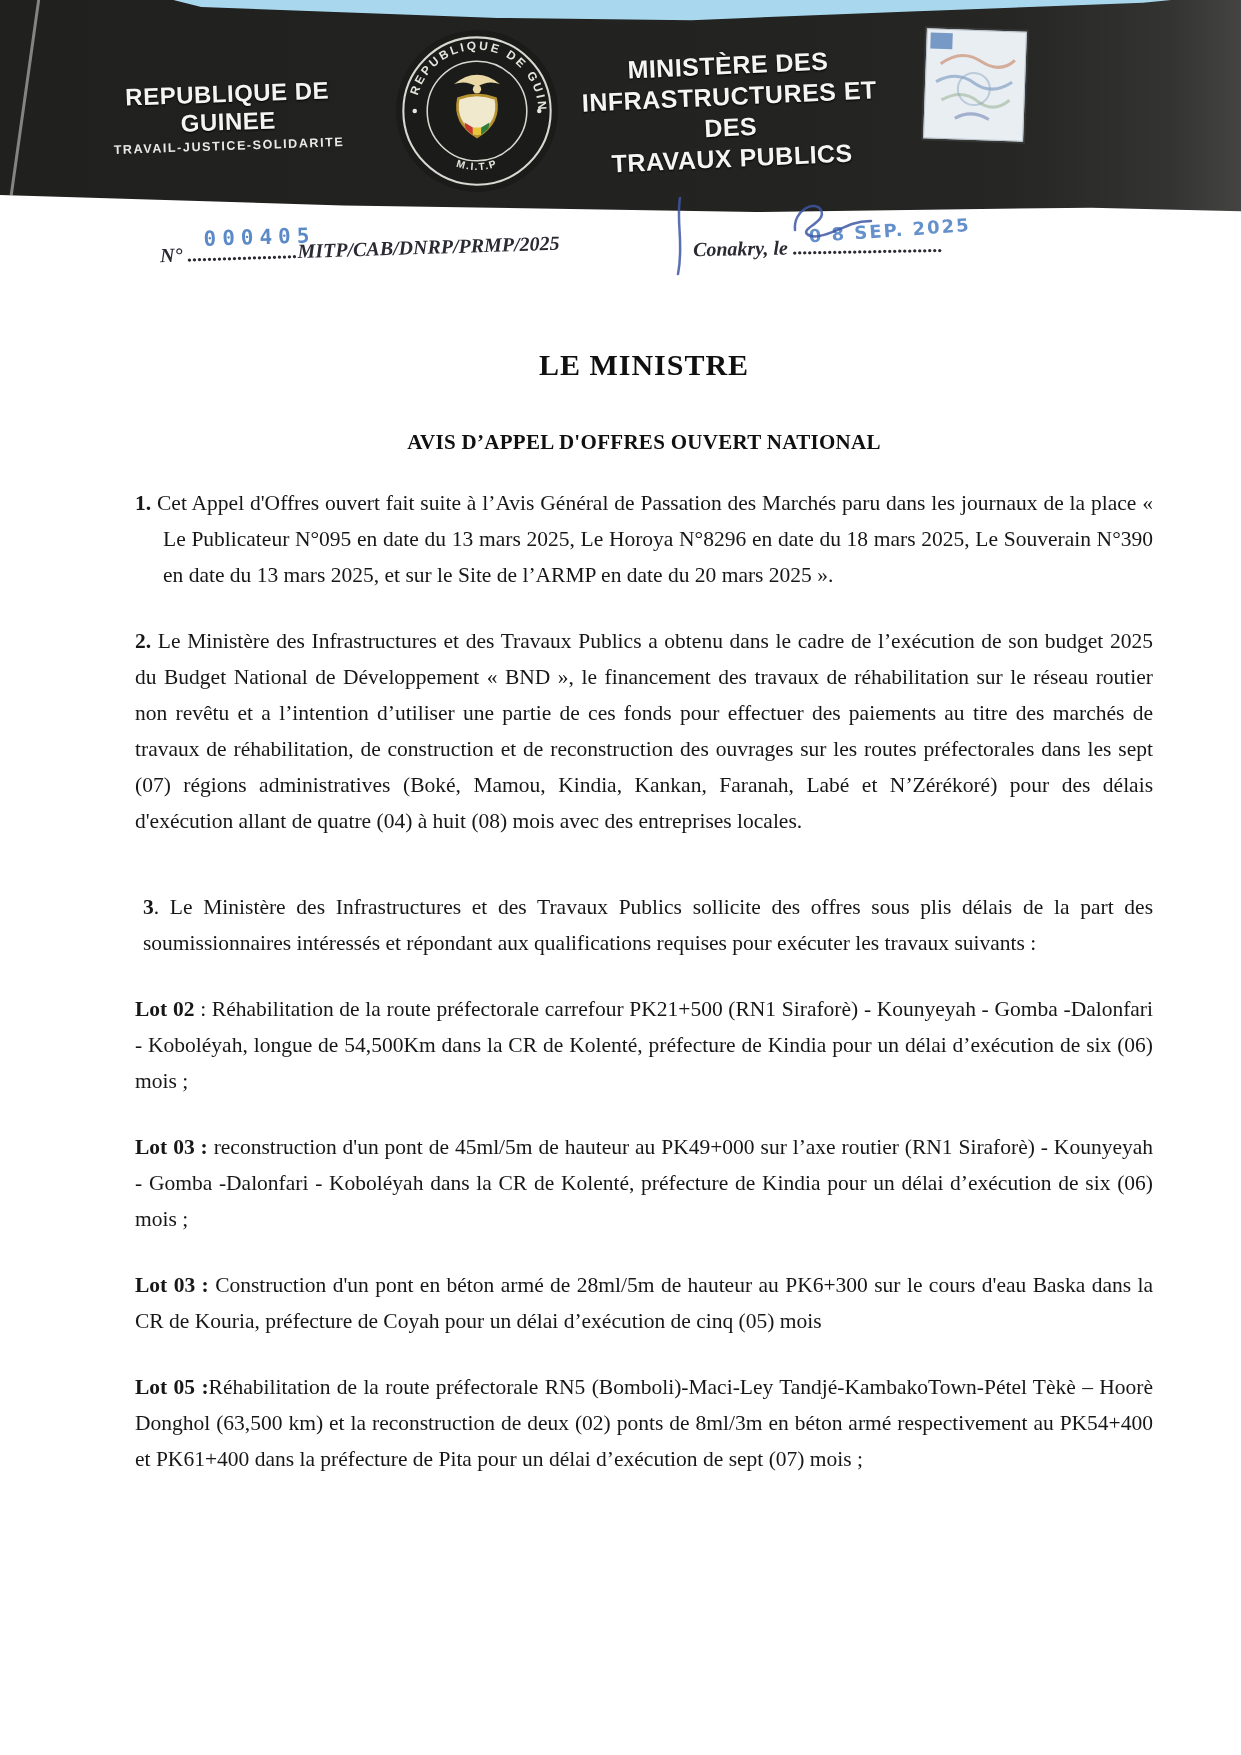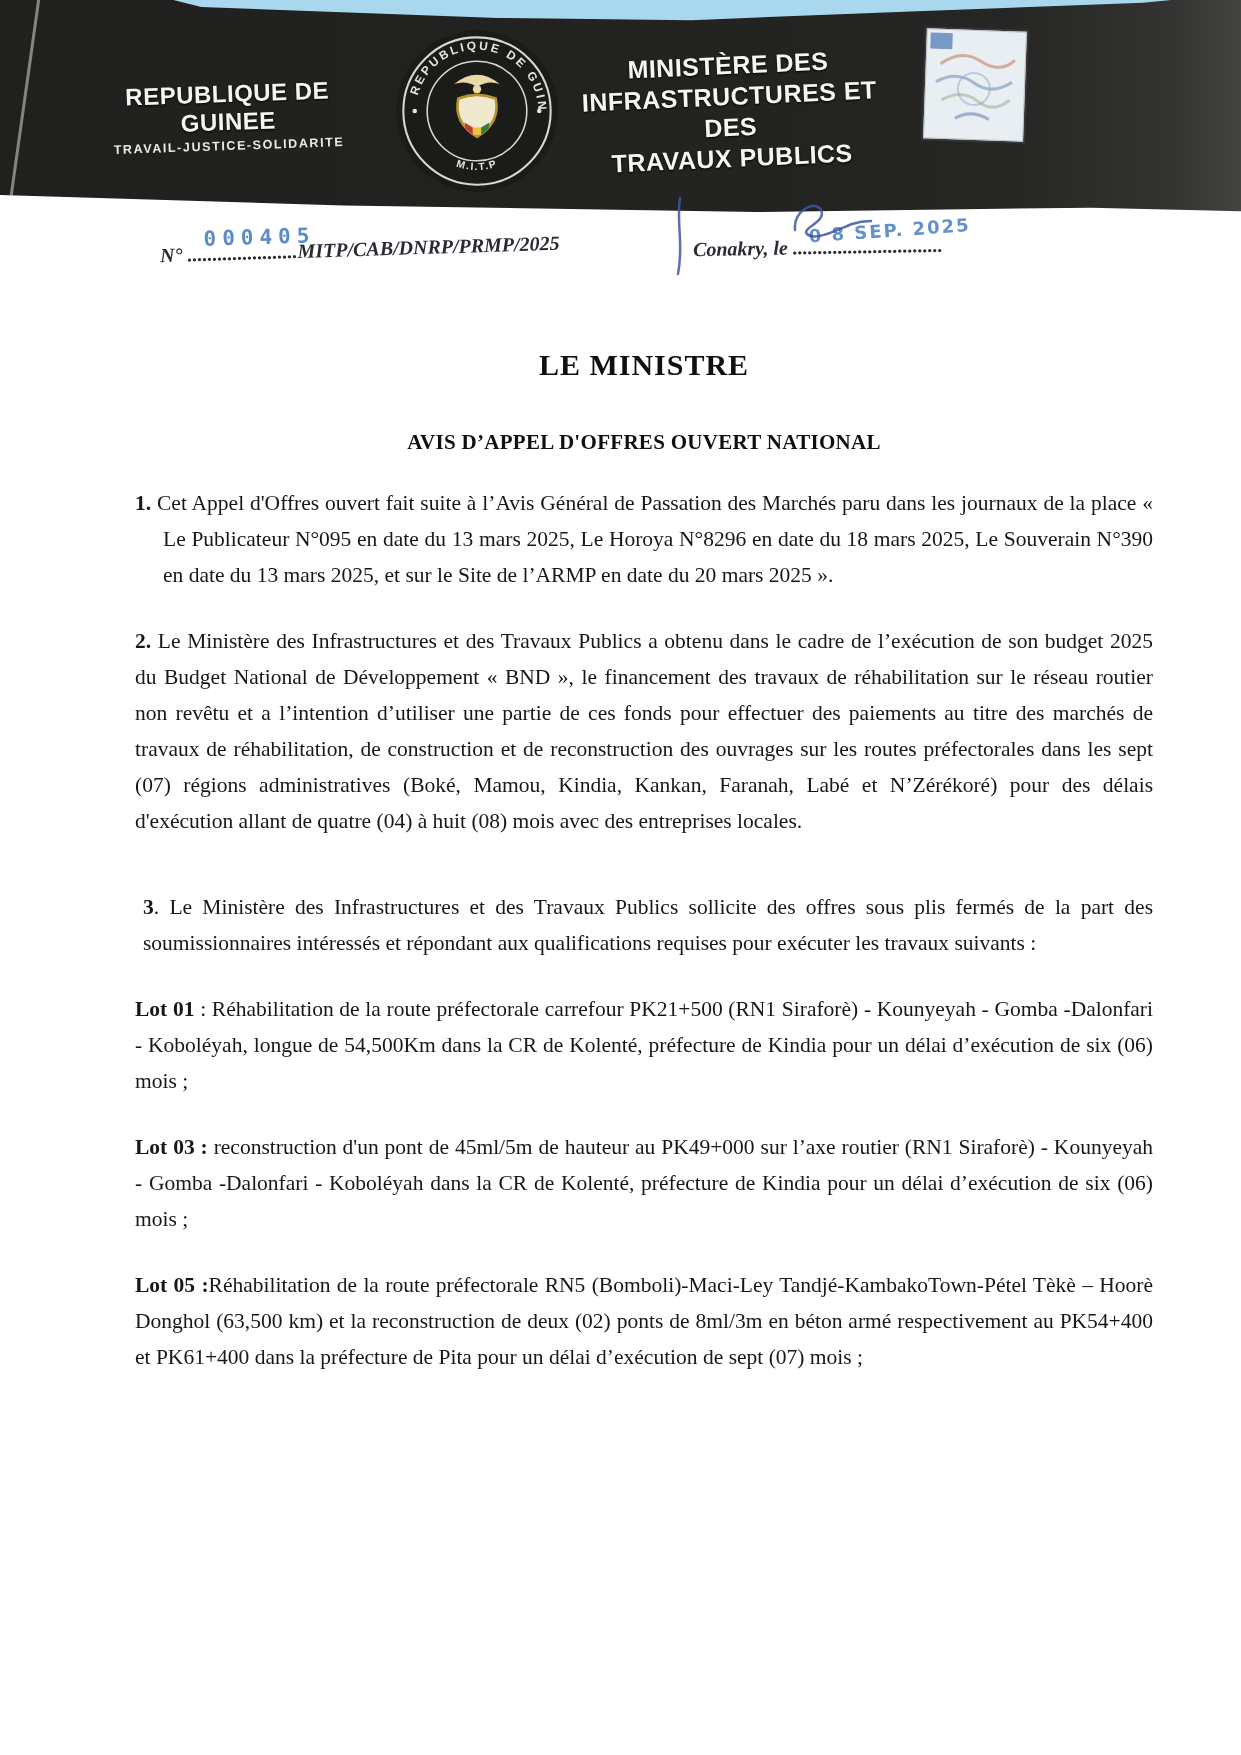--- a/index.html
+++ b/index.html
@@ -151,23 +151,24 @@
   </div>
 
   <div class="content">
     <div class="doc-title">LE MINISTRE</div>
     <div class="doc-subtitle">AVIS D’APPEL D'OFFRES OUVERT NATIONAL</div>
 
     <p class="para hang"><span class="num">1.</span><span> Cet Appel d'Offres ouvert fait suite à l’Avis Général de Passation des Marchés paru dans les journaux de la place « Le Publicateur N°095 en date du 13 mars 2025, Le Horoya N°8296 en date du 18 mars 2025, Le Souverain N°390 en date du 13 mars 2025, et sur le Site de l’ARMP en date du 20 mars 2025 ».</span></p>
 
     <p class="para"><span class="num">2.</span><span> Le Ministère des Infrastructures et des Travaux Publics a obtenu dans le cadre de l’exécution de son budget 2025 du Budget National de Développement « BND », le financement des travaux de réhabilitation sur le réseau routier non revêtu et a l’intention d’utiliser une partie de ces fonds pour effectuer des paiements au titre des marchés de travaux de réhabilitation, de construction et de reconstruction des ouvrages sur les routes préfectorales dans les sept (07) régions administratives (Boké, Mamou, Kindia, Kankan, Faranah, Labé et N’Zérékoré) pour des délais d'exécution allant de quatre (04) à huit (08) mois avec des entreprises locales.</span></p>
 
-    <p class="para p3"><span class="num">3</span><span>. Le Ministère des Infrastructures et des Travaux Publics sollicite des offres sous plis fermés de la part des soumissionnaires intéressés et répondant aux qualifications requises pour exécuter les travaux suivants :</span></p>
+    <p class="para p3"><span class="num">3</span><span>. Le Ministère des Infrastructures et des Travaux Publics sollicite des offres sous plis délais de la part des soumissionnaires intéressés et répondant aux qualifications requises pour exécuter les travaux suivants :</span></p>
 
-    <p class="lot"><span class="lot-label">Lot 01</span><span> : Réhabilitation de la route préfectorale carrefour PK21+500 (RN1 Siraforè) - Kounyeyah - Gomba -Dalonfari - Koboléyah, longue de 54,500Km dans la CR de Kolenté, préfecture de Kindia pour un délai d’exécution de six (06) mois ;</span></p>
+    <p class="lot"><span class="lot-label">Lot 02</span><span> : Réhabilitation de la route préfectorale carrefour PK21+500 (RN1 Siraforè) - Kounyeyah - Gomba -Dalonfari - Koboléyah, longue de 54,500Km dans la CR de Kolenté, préfecture de Kindia pour un délai d’exécution de six (06) mois ;</span></p>
 
     <p class="lot"><span class="lot-label">Lot 03 :</span><span> reconstruction d'un pont de 45ml/5m de hauteur au PK49+000 sur l’axe routier (RN1 Siraforè) - Kounyeyah - Gomba -Dalonfari - Koboléyah dans la CR de Kolenté, préfecture de Kindia pour un délai d’exécution de six (06) mois ;</span></p>
 
+    <p class="lot"><span class="lot-label">Lot 03 :</span><span> Construction d'un pont en béton armé de 28ml/5m de hauteur au PK6+300 sur le cours d'eau Baska dans la CR de Kouria, préfecture de Coyah pour un délai d’exécution de cinq (05) mois</span></p>
 
     <p class="lot"><span class="lot-label">Lot 05 :</span><span>Réhabilitation de la route préfectorale RN5 (Bomboli)-Maci-Ley Tandjé-KambakoTown-Pétel Tèkè – Hoorè Donghol (63,500 km) et la reconstruction de deux (02) ponts de 8ml/3m en béton armé respectivement au PK54+400 et PK61+400 dans la préfecture de Pita pour un délai d’exécution de sept (07) mois ;</span></p>
   </div>
 
 </div>
 
 </body></html>

